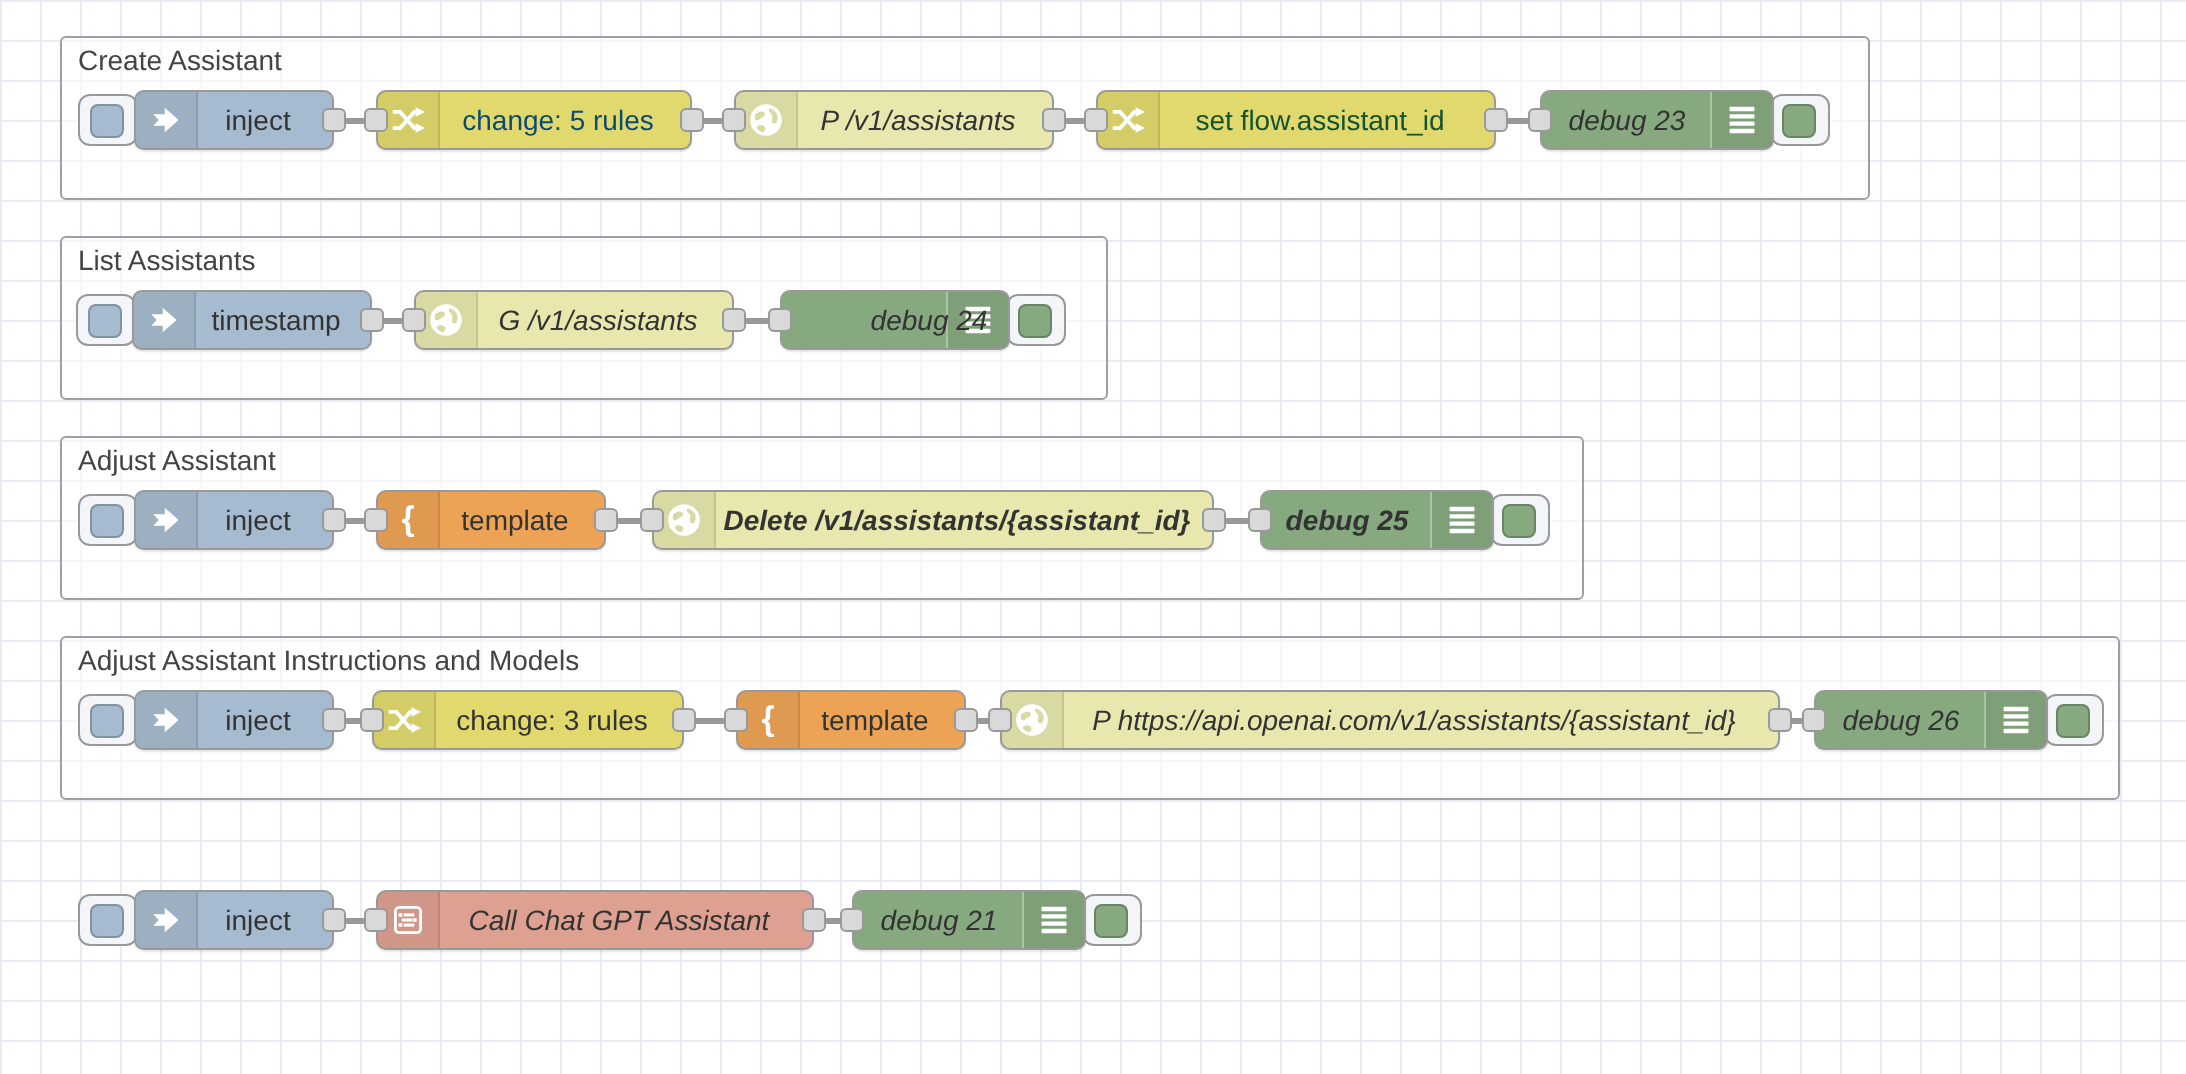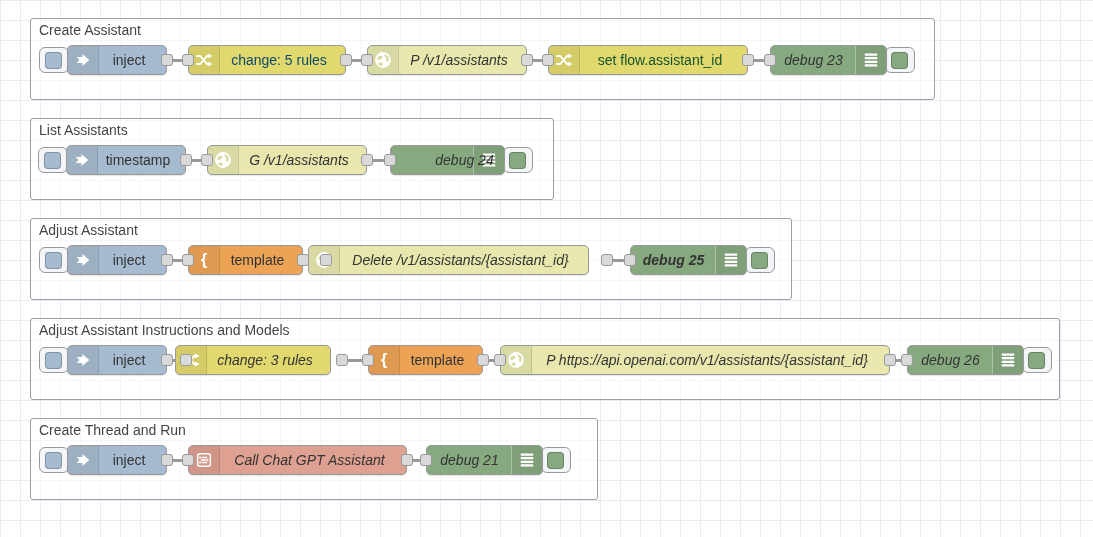--- a/index.html
+++ b/index.html
@@ -195,21 +195,21 @@
     <div class="wire" style="left: 171px; width: 13px; top: 258.5px; background: rgb(153, 153, 153);"></div>
     <div class="node" style="left: 188px; top: 245px; width: 115px; background: rgb(237, 163, 85); border-color: rgb(153, 153, 153);">
       <div class="icon-area left">
         <span class="brace-glyph">{</span>
       </div>
       <div class="node-label" style="left: 30px; width: 77px; color: rgb(51, 51, 51);">template</div>
     </div>
     <div class="port" style="left: 182px; top: 254px; background: rgb(217, 217, 217); border-color: rgb(153, 153, 153);"></div>
     <div class="port" style="left: 297px; top: 254px; background: rgb(217, 217, 217); border-color: rgb(153, 153, 153);"></div>
     <div class="wire" style="left: 307px; width: 15px; top: 258.5px; background: rgb(153, 153, 153);"></div>
-    <div class="node" style="left: 308px; top: 245px; width: 281px; background: rgb(231, 231, 174); border-color: rgb(153, 153, 153);">
+    <div class="node" style="left: 326px; top: 245px; width: 281px; background: rgb(231, 231, 174); border-color: rgb(153, 153, 153); font-weight: bold;">
       <div class="icon-area left">
         <svg width="18" height="18" viewBox="0 0 20 20">
           <path fill="#fff" fill-rule="evenodd" d="M10 1.2a8.8 8.8 0 1 0 0 17.6 8.8 8.8 0 0 0 0-17.6zM4.2 6.5c1-.2 2.2-1.4 3.6-1.2 1.4.2 2 1.4 1.4 2.4-.6 1-2.2 1-3 2s-2.6.4-2.4-1c.1-.8.1-1.6.4-2.2zm8.2-2.9c1.5.5 3.2 1.7 3.8 3.4.5 1.4.3 3-.4 4.3-.7 1.2-2.1.6-2.5-.6-.4-1.2.6-2.2.2-3.4-.4-1.1-1.8-1.5-1.9-2.6-.1-.8.3-1.2.8-1.1zM6.9 12.9c1.1-.2 2.4.4 2.7 1.5.3 1-.4 2.3-1.5 2.3-1.2 0-2.6-1-3.2-2.2-.4-.9 1-1.4 2-1.6z"></path>
         </svg>
       </div>
       <div class="node-label italic" style="left: 30px; width: 243px; color: rgb(51, 51, 51);">Delete /v1/assistants/{assistant_id}</div>
     </div>
     <div class="port" style="left: 320px; top: 254px; background: rgb(217, 217, 217); border-color: rgb(153, 153, 153);"></div>
     <div class="port" style="left: 601px; top: 254px; background: rgb(217, 217, 217); border-color: rgb(153, 153, 153);"></div>
     <div class="wire" style="left: 611px; width: 15px; top: 258.5px; background: rgb(153, 153, 153);"></div>
@@ -237,21 +237,21 @@
     <div class="node" style="left: 67px; top: 345px; width: 100px; background: rgb(166, 187, 207); border-color: rgb(153, 153, 153);">
       <div class="icon-area left">
         <svg width="18" height="18" viewBox="0 0 20 20">
           <path fill="#fff" d="M3 6.8h6.3V3.2L17 10l-7.7 6.8v-3.6H3l2.9-3.2L3 6.8z"></path>
         </svg>
       </div>
       <div class="node-label" style="left: 30px; width: 62px; color: rgb(51, 51, 51);">inject</div>
     </div>
     <div class="port" style="left: 161px; top: 354px; background: rgb(217, 217, 217); border-color: rgb(153, 153, 153);"></div>
     <div class="wire" style="left: 171px; width: 11px; top: 358.5px; background: rgb(153, 153, 153);"></div>
-    <div class="node" style="left: 175px; top: 345px; width: 156px; background: rgb(226, 217, 110); border-color: rgb(153, 153, 153); font-style: italic;">
+    <div class="node" style="left: 186px; top: 345px; width: 156px; background: rgb(226, 217, 110); border-color: rgb(153, 153, 153);">
       <div class="icon-area left">
         <svg width="18" height="18" viewBox="0 0 20 20">
           <g stroke="#fff" stroke-width="2.1" fill="none">
             <path d="M1.5 5.5h4.2l7.8 9h1.5"></path>
             <path d="M1.5 14.5h4.2l7.8-9h1.5"></path>
           </g>
           <path fill="#fff" d="M14.2 2.8l5.3 2.7-5.3 2.7z"></path>
           <path fill="#fff" d="M14.2 11.8l5.3 2.7-5.3 2.7z"></path>
         </svg>
       </div>
@@ -289,23 +289,20 @@
             <rect x="2" y="2.6" width="14" height="2.5" rx="0.5"></rect>
             <rect x="2" y="6.7" width="14" height="2.5" rx="0.5"></rect>
             <rect x="2" y="10.8" width="14" height="2.5" rx="0.5"></rect>
             <rect x="2" y="14.9" width="14" height="2.5" rx="0.5"></rect>
           </g>
         </svg>
       </div>
       <div class="node-label italic" style="left: 4px; width: 77px; color: rgb(51, 51, 51);">debug 26</div>
     </div>
     <div class="port" style="left: 901px; top: 354px; background: rgb(217, 217, 217); border-color: rgb(153, 153, 153);"></div>
-    <div class="group" style="left: 30px; top: 418px; width: 568px; height: 82px; border-color: rgb(158, 158, 168);">
-      <div class="group-label" style="color: rgb(68, 68, 68);">Create Thread and Run</div>
-    </div>
     <div class="btn-frame" style="left: 39px; top: 447px;"></div>
     <div class="btn-inner" style="left: 45px; top: 451.5px; background: rgb(166, 187, 207);"></div>
     <div class="node" style="left: 67px; top: 445px; width: 100px; background: rgb(166, 187, 207); border-color: rgb(153, 153, 153);">
       <div class="icon-area left">
         <svg width="18" height="18" viewBox="0 0 20 20">
           <path fill="#fff" d="M3 6.8h6.3V3.2L17 10l-7.7 6.8v-3.6H3l2.9-3.2L3 6.8z"></path>
         </svg>
       </div>
       <div class="node-label" style="left: 30px; width: 62px; color: rgb(51, 51, 51);">inject</div>
     </div>

